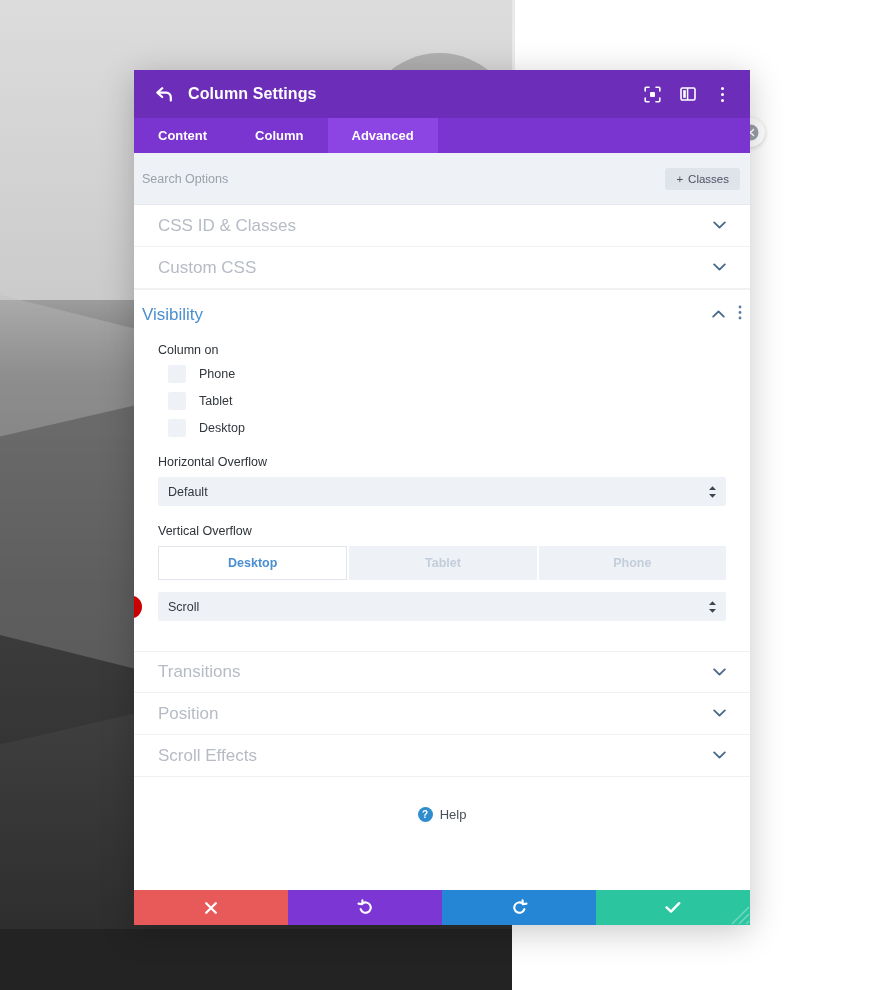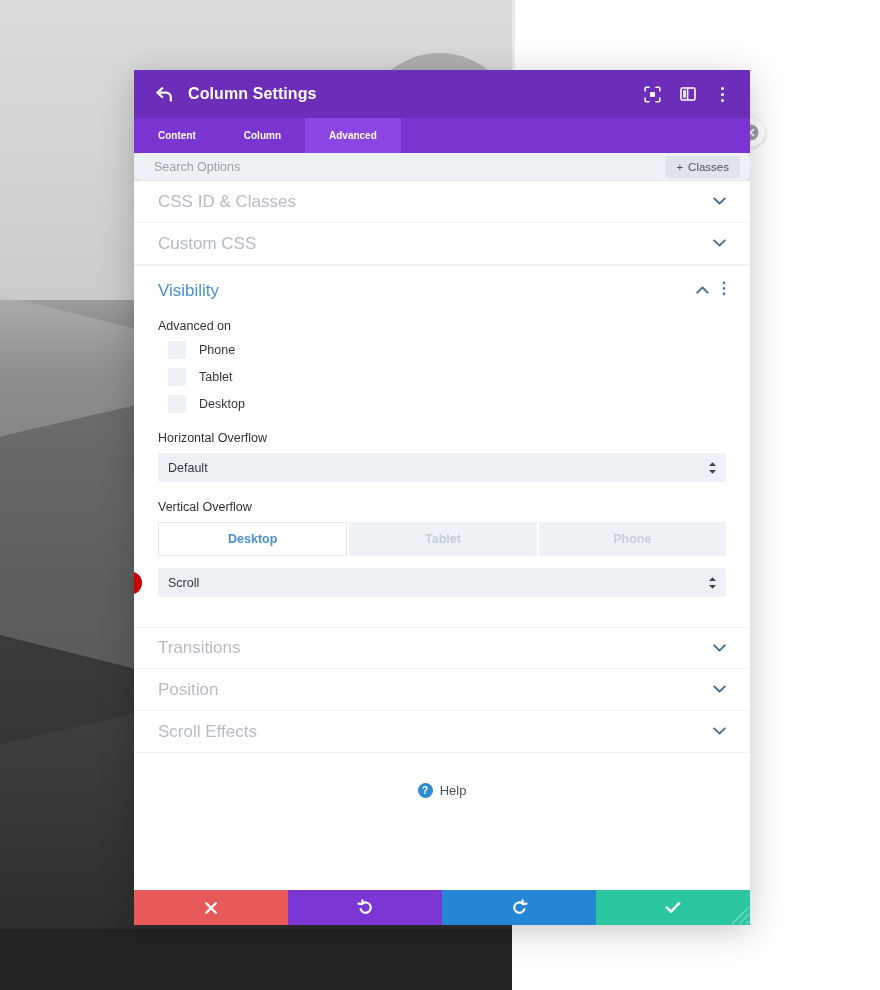--- a/index.html
+++ b/index.html
@@ -133,38 +133,37 @@
   .m-tabs {
     height: 35px;
     background: #7a34cf;
     display: flex;
     flex: 0 0 auto;
   }
   .m-tab {
     padding: 0 24px;
     display: flex; align-items: center;
     color: #ffffff;
-    font-size: 10px;
+    font-size: 13px;
     font-weight: bold;
     cursor: pointer;
     white-space: nowrap;
     text-align: right;
   }
   .m-tab.active { background: #8c44e3; }
 
   
   .m-search {
-    height: 28px;
+    height: 52px;
     background: #eef1f6;
     border-bottom: 1px solid #e4e8ee;
     display: flex;
     align-items: center;
-    padding: 0 10px 0 20px;
+    padding: 0 10px 0 8px;
     flex: 0 0 auto;
-    border-radius: 8px;
   }
   .m-search-input {
     flex: 1 1 auto;
     border: none;
     outline: none;
     background: transparent;
     font-family: "Liberation Sans", sans-serif;
     font-size: 12.5px;
     color: #8f96a3;
   }
@@ -202,21 +201,21 @@
     color: #b6bbc4;
     font-weight: normal;
   }
   .chev { width: 13px; height: 13px; display:flex; align-items:center; justify-content:center; }
 
   
   .sec-open-head {
     height: 50px;
     display: flex;
     align-items: center;
-    padding: 0 24px;
+    padding: 0 8px;
     border-top: 1px solid #f0f1f3;
   }
   .sec-open-head .sec-title {
     flex: 1 1 auto;
     font-size: 17px;
     color: #4b8fd0;
   }
   .sec-open-tools { display: flex; align-items: center; gap: 13px; }
 
   .sec-body { padding: 0 24px 10px 24px; }
@@ -448,21 +447,21 @@
               <circle cx="2" cy="2" r="1.4" fill="#5a7d9e"></circle>
               <circle cx="2" cy="7.5" r="1.4" fill="#5a7d9e"></circle>
               <circle cx="2" cy="13" r="1.4" fill="#5a7d9e"></circle>
             </svg>
           </div>
         </div>
       </div>
 
       <div class="sec-body">
 
-        <div class="field-label">Advanced on</div>
+        <div class="field-label">Column on</div>
 
         <div class="cb-row">
           <div class="cb-box"></div>
           <div class="cb-label">Phone</div>
         </div>
         <div class="cb-row">
           <div class="cb-box"></div>
           <div class="cb-label">Tablet</div>
         </div>
         <div class="cb-row">

